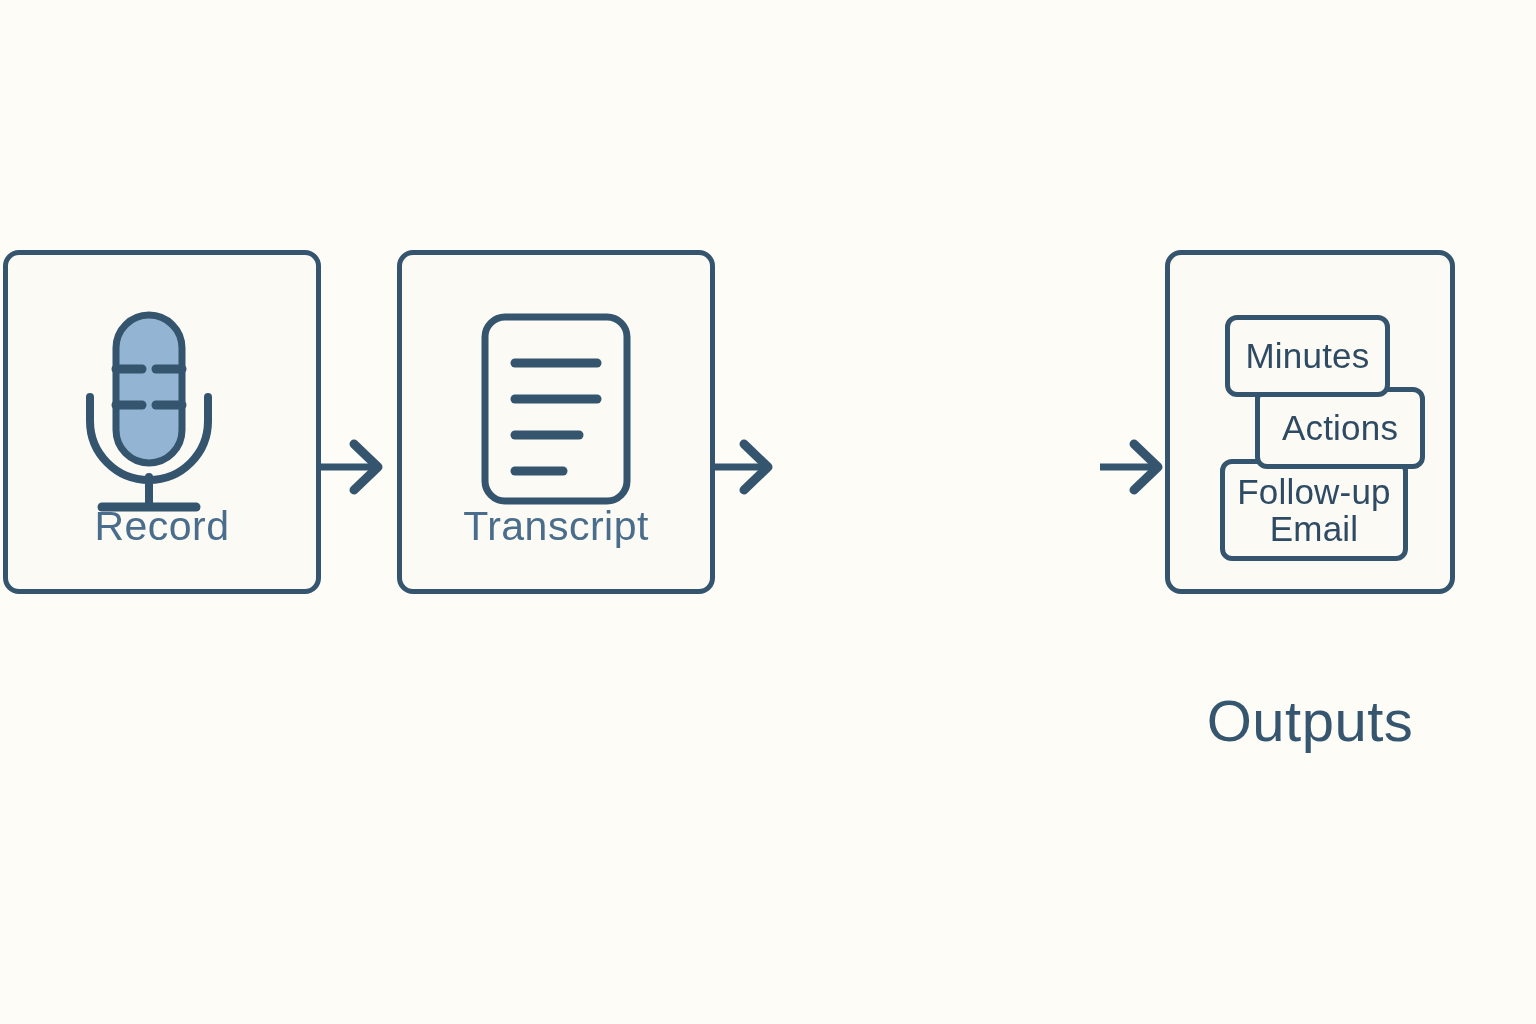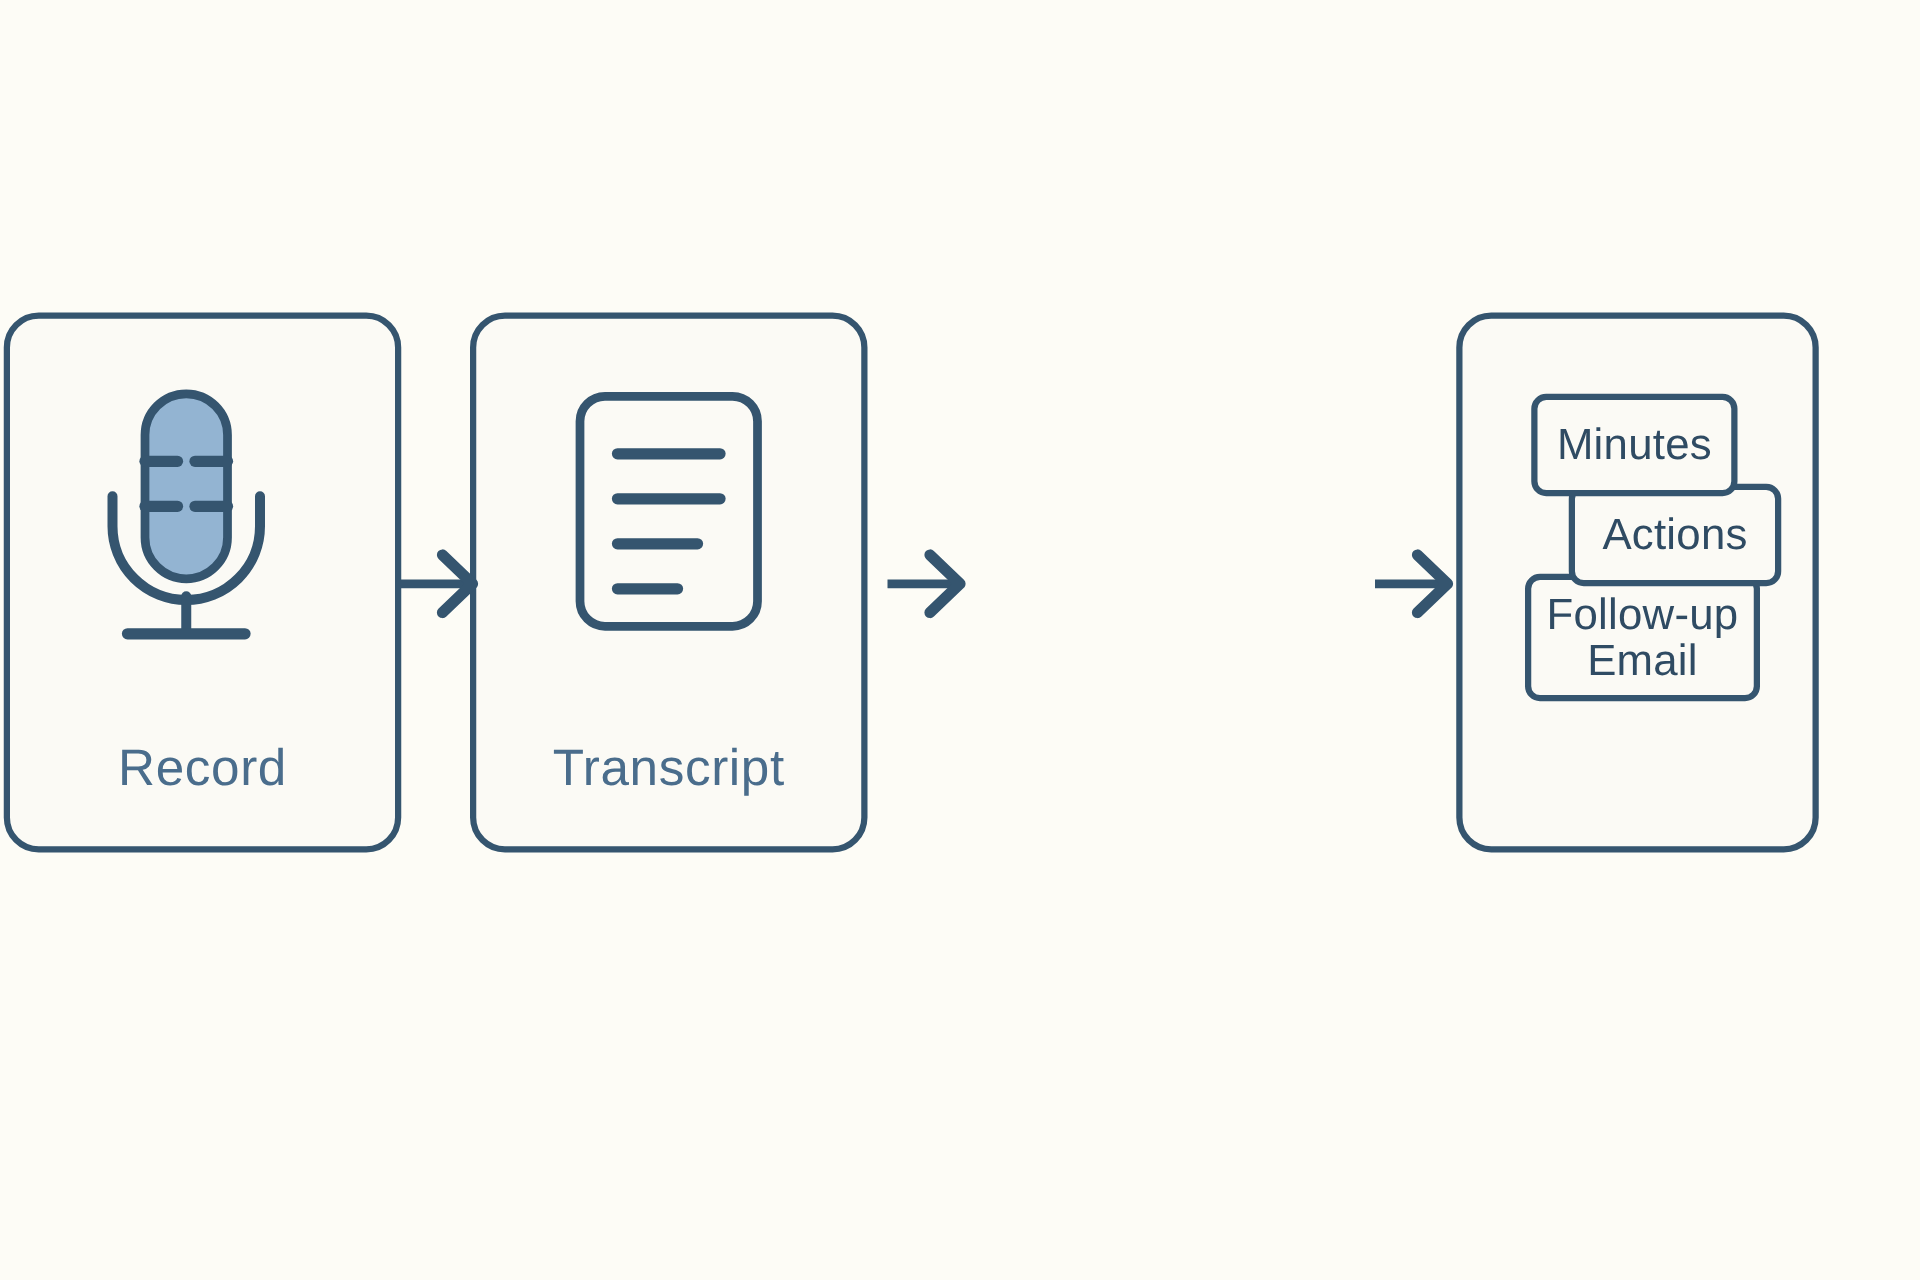--- a/index.html
+++ b/index.html
@@ -27,28 +27,28 @@
     top: 250px;
     width: 1536px;
     height: 412px;
   }
 
   
   .card {
     position: absolute;
     top: 0;
     width: 318px;
-    height: 432px;
+    height: 344px;
     box-sizing: border-box;
     border: 5px solid #35556f;
-    border-radius: 28px;
+    border-radius: 16px;
     background: #fbfaf5;
   }
   .card.c1 { left: 3px; }
-  .card.c2 { left: 376px; }
+  .card.c2 { left: 397px; }
   .card.c3 { left: 784px; }
   .card.c4 { left: 1165px; width: 290px; }
 
   .card-icon {
     position: absolute;
     left: 0;
     top: 46px;
     width: 100%;
     height: 220px;
     display: flex;
@@ -184,14 +184,15 @@
     </div>
     <div class="arrow a3">
       <svg width="76" height="58" viewBox="0 0 76 58" aria-hidden="true">
         <line x1="0" y1="29" x2="52" y2="29" stroke="#35556f" stroke-width="7" stroke-linecap="round"></line>
         <polyline points="34,6 58,29 34,52" fill="none" stroke="#35556f" stroke-width="9" stroke-linecap="round" stroke-linejoin="round"></polyline>
       </svg>
     </div>
 
   </div>
 
+  <div class="outputs-label">Outputs</div>
 
 </div>
 
 </body></html>

